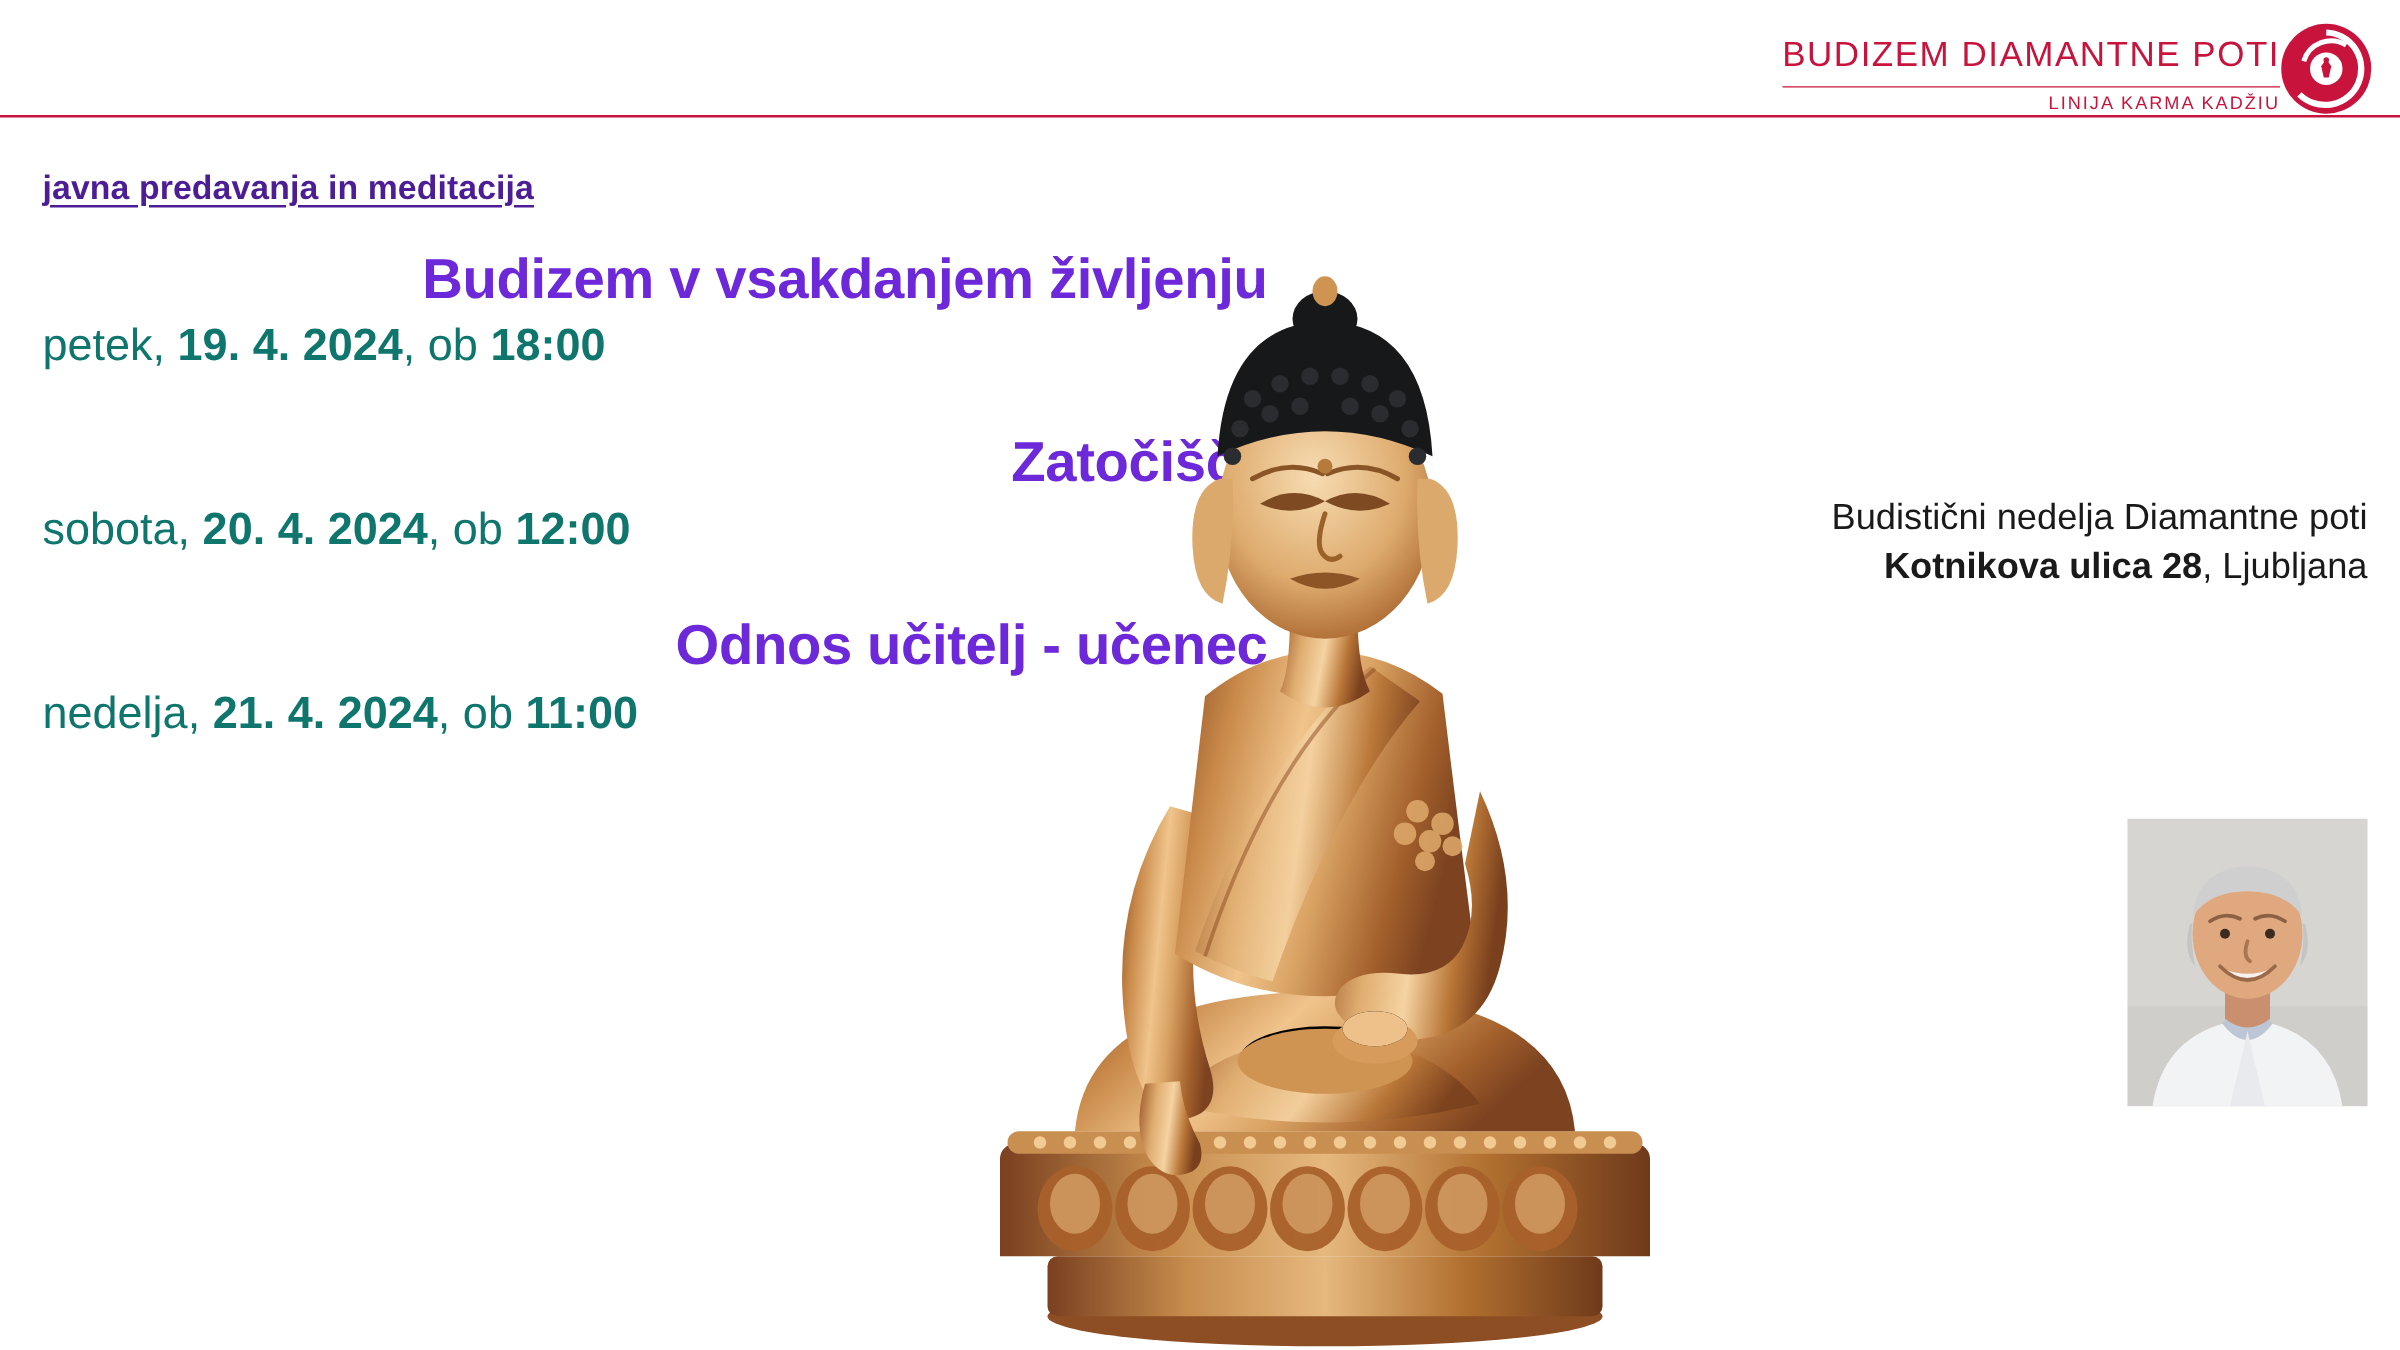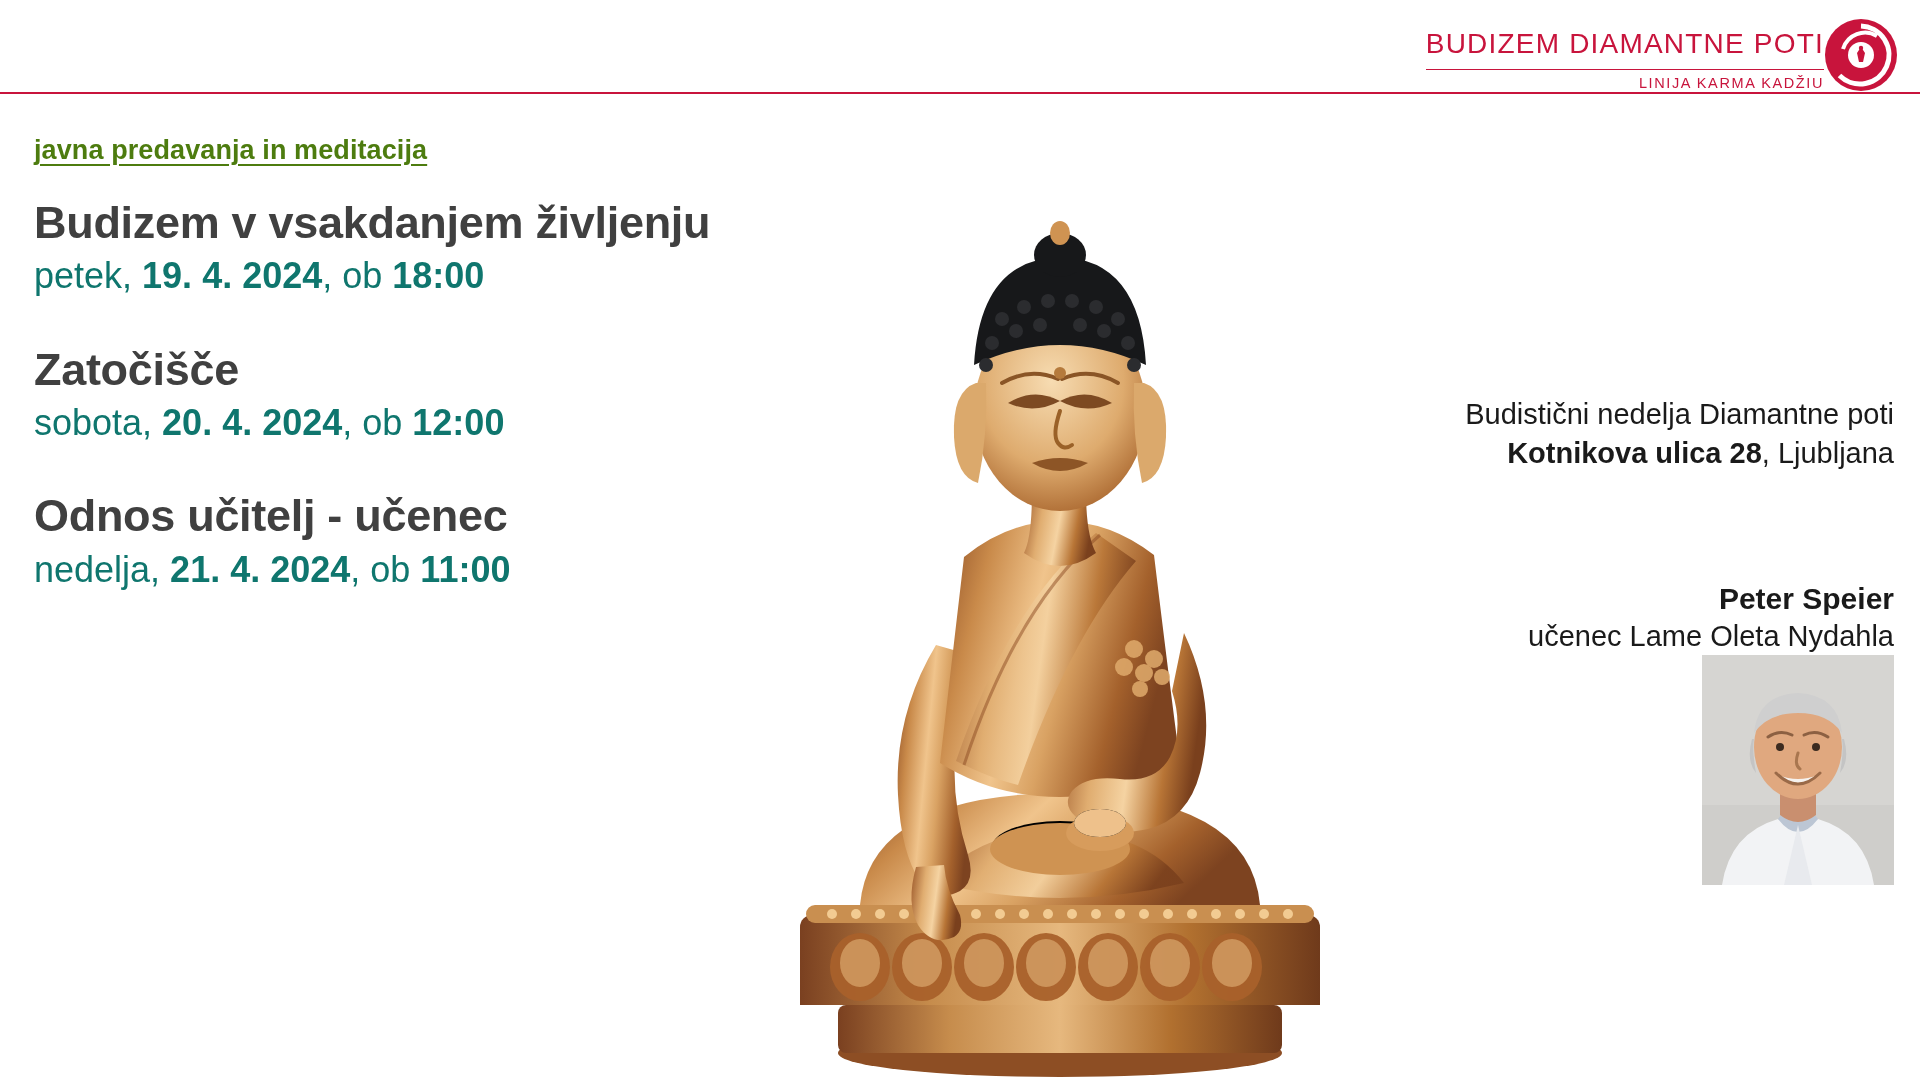--- a/index.html
+++ b/index.html
@@ -71,37 +71,38 @@
   .left-col {
     position: absolute;
     left: 34px;
     top: 135px;
     width: 980px;
   }
 
   .kicker {
     font-size: 27px;
     font-weight: bold;
-    color: #4d7c0f;
+    color: #4c1d95;
     text-decoration: underline;
     text-underline-offset: 5px;
     letter-spacing: 0.1px;
     margin-bottom: 32px;
   }
 
   .event { margin-bottom: 47px; }
   .event:last-child { margin-bottom: 0; }
 
   .event-title {
-    color: #404040;
+    color: #6d28d9;
     font-size: 45px;
     font-weight: bold;
     line-height: 1.12;
     letter-spacing: -0.3px;
     margin-bottom: 6px;
+    text-align: right;
   }
   .event-when {
     font-size: 36px;
     color: #0f766e;
     line-height: 1.2;
     font-weight: 400;
   }
   .event-when b { font-weight: bold; }
 
   
@@ -345,24 +346,20 @@
       <path d="M320 196 q-8 24 -2 32 q6 8 14 2" fill="none" stroke="#9a6128" stroke-width="4" stroke-linecap="round"></path>
       <path d="M292 248 q28 16 56 0 q-28 -10 -56 0 z" fill="#8d5526"></path>
     </svg>
   </div>
 
   <div class="venue">
     <div>Budistični nedelja Diamantne poti</div>
     <div><b>Kotnikova ulica 28</b><span>, Ljubljana</span></div>
   </div>
 
-  <div class="teacher">
-    <div class="teacher-name">Peter Speier</div>
-    <div class="teacher-role">učenec Lame Oleta Nydahla</div>
-  </div>
 
   <div class="portrait">
     <svg width="192" height="230" viewBox="0 0 192 230" aria-hidden="true">
       <rect width="192" height="230" fill="#d6d5d2"></rect>
       <rect y="150" width="192" height="80" fill="#cfcecb"></rect>
 
       <path d="M20 230 q8 -52 56 -66 q20 14 40 0 q48 14 56 66 z" fill="#f2f3f5"></path>
       <path d="M76 164 q20 26 40 0 l-6 -8 q-14 12 -28 0 z" fill="#bcc6d4"></path>
       <path d="M96 170 l-14 60 h28 z" fill="#e8eaee"></path>
 

